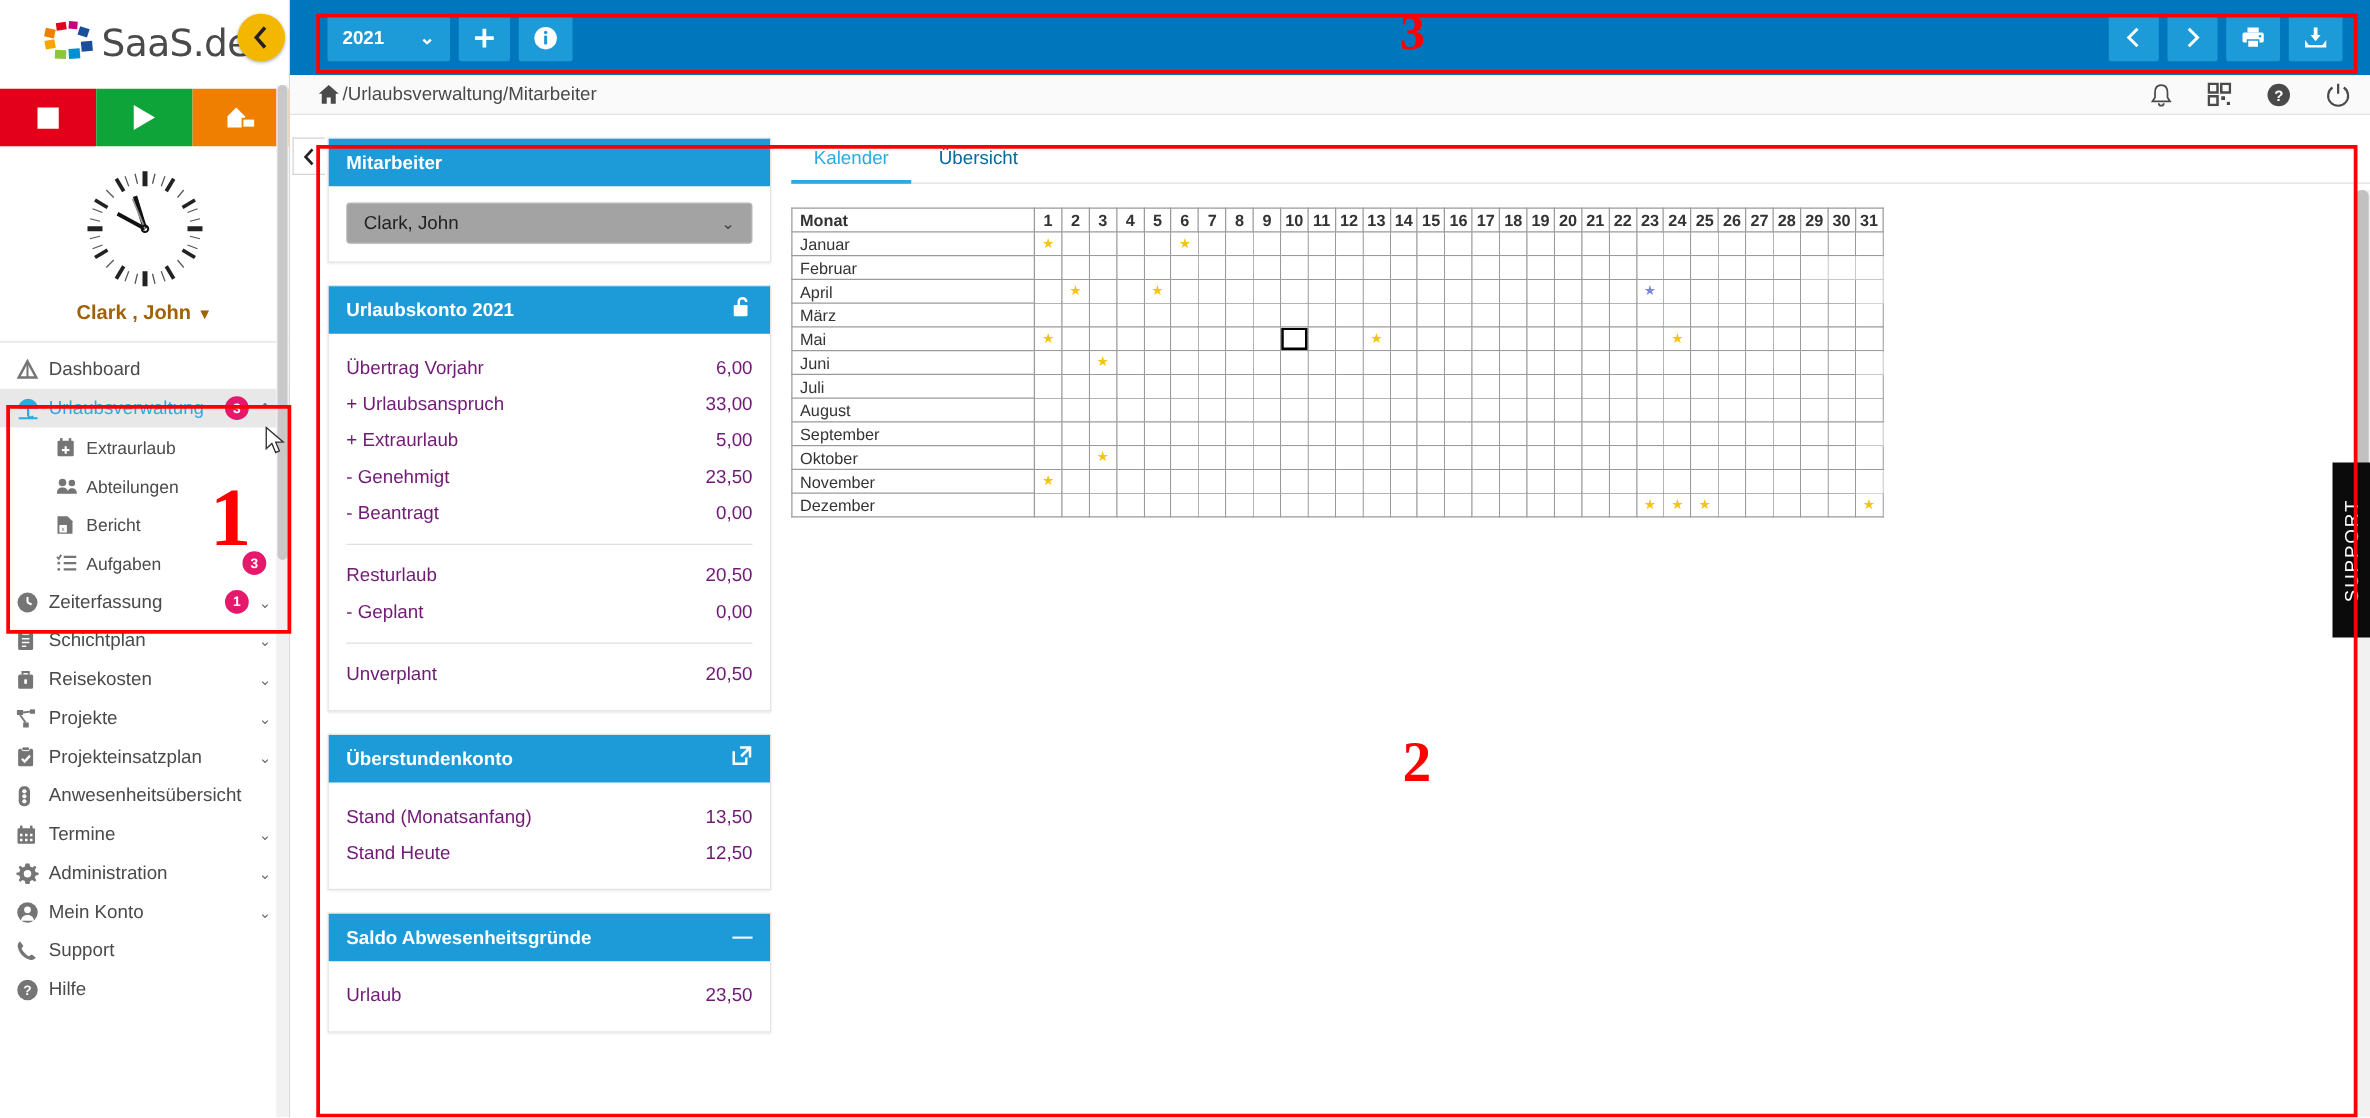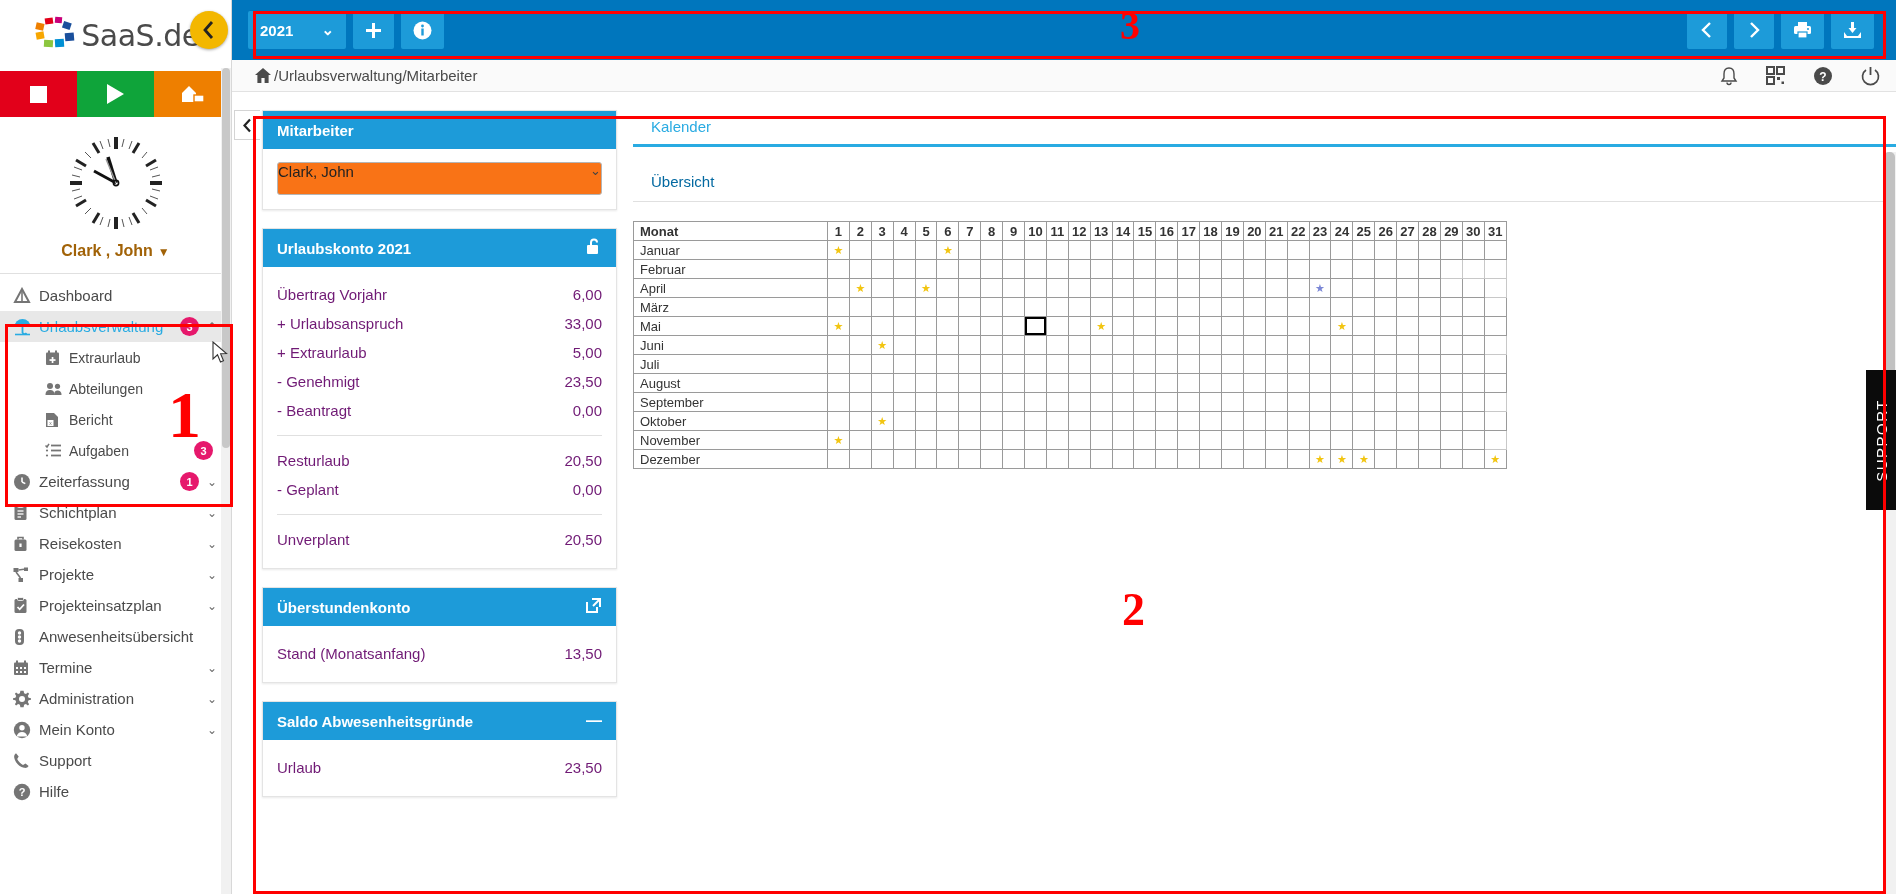--- a/index.html
+++ b/index.html
@@ -53,21 +53,21 @@
     display: flex; align-items: center; justify-content: center;
     margin-right: 6px; flex: 0 0 19px;
   }
   .caret { color: #6d6d6d; font-size: 12px; width: 14px; text-align: center; }
 
   
   .topbar {
     position: absolute; left: 232px; top: 0; right: 0; height: 60px;
     background: #0076bd; display: flex; align-items: center;
   }
-  .tb-left { display: flex; align-items: center; gap: 7px; margin-left: 16px; }
+  .tb-left { display: flex; align-items: center; gap: 7px; margin-left: 30px; }
   .tb-right { display: flex; align-items: center; gap: 7px; margin-left: auto; margin-right: 22px; }
   .tb-btn {
     background: #1d9bd9; border: none; color: #fff; height: 38px; min-width: 40px;
     display: flex; align-items: center; justify-content: center; cursor: pointer;
     font-size: 16px; padding: 0 12px; border-radius: 2px;
   }
   .tb-select {
     background: #1d9bd9; color: #fff; height: 38px; width: 98px; border-radius: 2px;
     display: flex; align-items: center; justify-content: space-between;
     padding: 0 12px; cursor: pointer; font-size: 15px; font-weight: bold;
@@ -102,30 +102,30 @@
   }
   .card { background: #fff; border: 1px solid #e4e4e4; box-shadow: 0 1px 2px rgba(0,0,0,.09); margin-bottom: 18px; }
   .card-head {
     background: #1d9bd9; color: #fff; height: 38px; display: flex; align-items: center;
     padding: 0 14px; font-size: 15px; font-weight: bold;
   }
   .card-head .hicon { margin-left: auto; font-size: 16px; cursor: pointer; }
   .card-body { padding: 13px 14px 14px 14px; }
   .sel {
     width: 100%; height: 33px; border: 1px solid #b5b5b5; border-radius: 3px;
-    display: flex; align-items: flex-start; padding: 0 0; font-size: 15px; color: #222;
-    background: #f97316; cursor: pointer;
+    display: flex; align-items: center; padding: 0 13px; font-size: 15px; color: #222;
+    background: #a3a3a3; cursor: pointer;
   }
   .sel .chev { margin-left: auto; color: #444; font-size: 13px; }
   .row { display: flex; font-size: 15px; color: #701a75; padding: 6px 0; }
   .row .v { margin-left: auto; }
   .hr { height: 1px; background: #e0e0e0; margin: 10px 0; }
 
   .rightcol { flex: 1; padding: 0 0 0 16px; min-width: 0; }
-  .tabs { display: flex; gap: 19px; border-bottom: 1px solid #e0e0e0; flex-direction: column; }
+  .tabs { display: flex; gap: 4px; border-bottom: 1px solid #e0e0e0; }
   .tab {
     padding: 8px 18px 9px 18px; font-size: 15px; color: #0369a1; cursor: pointer;
     border-bottom: 3px solid transparent; margin-bottom: -1px;
   }
   .tab.active { color: #29abe2; border-bottom-color: #29abe2; }
 
   
   table.cal { border-collapse: collapse; margin-top: 19px; font-size: 13px; table-layout: fixed; }
   table.cal td, table.cal th { border: 1px solid #9a9a9a; padding: 0; }
   .cal .mcol { width: 194px; text-align: left; padding-left: 6px; font-weight: normal; height: 19px; background: #fff; }
@@ -637,20 +637,24 @@
               <line x1="15" y1="2" x2="8" y2="9" stroke="#fff" stroke-width="2"></line>
             </svg>
           </span>
         </div>
         <div class="card-body">
           <div id="ot-rows">
               <div class="row">
                 <span>Stand (Monatsanfang)</span>
                 <span class="v">13,50</span>
               </div>
+              <div class="row">
+                <span>Stand Heute</span>
+                <span class="v">12,50</span>
+              </div>
             </div>
         </div>
       </div>
 
       <div class="card">
         <div class="card-head">
           <span>Saldo Abwesenheitsgründe</span>
           <span class="hicon">—</span>
         </div>
         <div class="card-body">

